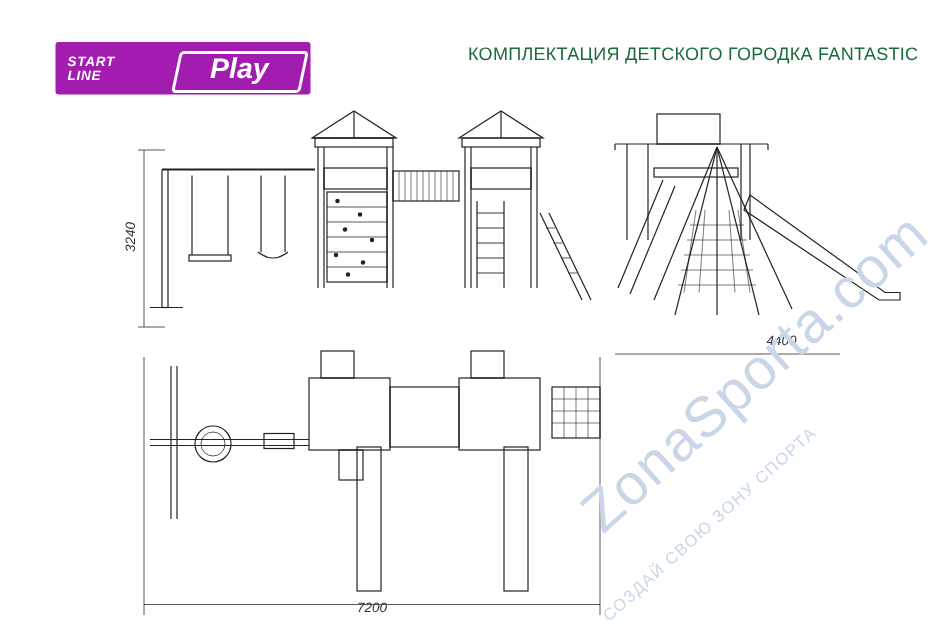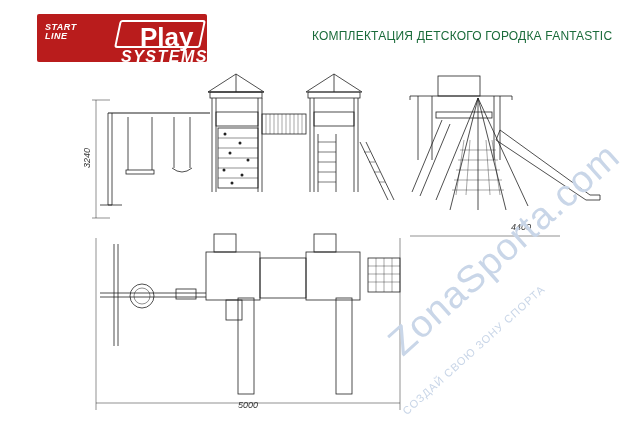--- a/index.html
+++ b/index.html
@@ -1,20 +1,20 @@
 <!DOCTYPE html>
 <html><head>
 <meta charset="utf-8">
 <style>
   html,body{margin:0;padding:0;background:#fff;}
   body{width:631px;height:422px;position:relative;overflow:hidden;font-family:"Liberation Sans",sans-serif;}
-  .logo{position:absolute;left:37px;top:14px;width:170px;height:48px;background:#b91c1c;border-radius:2px;}
+  .logo{position:absolute;left:37px;top:28px;width:170px;height:35px;background:#a21caf;border-radius:2px;}
   .logo .sl{position:absolute;left:8px;top:9px;color:#fff;font-style:italic;font-weight:bold;font-size:9px;line-height:9px;letter-spacing:0.5px;}
   .logo .play-box{position:absolute;left:80px;top:6px;width:82px;height:24px;border:2px solid #fff;border-radius:3px;transform:skewX(-12deg);}
-  .logo .play{position:absolute;left:103px;top:8px;color:#fff;font-weight:bold;font-size:26px;}
+  .logo .play{position:absolute;left:103px;top:8px;color:#fff;font-style:italic;font-weight:bold;font-size:19px;}
   .logo .sys{position:absolute;left:84px;top:34px;color:#fff;font-style:italic;font-weight:bold;font-size:16px;letter-spacing:1.5px;}
   .title{position:absolute;left:312px;top:29px;color:#1a6b3a;font-size:12px;letter-spacing:0.2px;white-space:nowrap;}
   svg.draw{position:absolute;left:0;top:0;}
   .dim{position:absolute;font-size:9px;color:#333;font-style:italic;}
   .dim-v{transform:rotate(-90deg);transform-origin:left top;}
   .wm{position:absolute;left:380px;top:222px;width:260px;height:200px;pointer-events:none;}
   .wm .big{position:absolute;left:0;top:110px;transform:rotate(-42deg);transform-origin:left top;font-size:38px;color:#c9d6e8;font-weight:normal;white-space:nowrap;letter-spacing:1px;}
   .wm .small{position:absolute;left:20px;top:186px;transform:rotate(-42deg);transform-origin:left top;font-size:11px;color:#c9d6e8;white-space:nowrap;letter-spacing:1px;}
 </style>
 </head>
@@ -189,18 +189,18 @@
         <line x1="384" y1="258" x2="384" y2="292"></line>
       <line x1="392" y1="258" x2="392" y2="292"></line>
     </g>
   </g>
 
   <line x1="410" y1="236" x2="560" y2="236" stroke-width="0.5"></line>
 </svg>
 
 <div class="dim dim-v" style="left:82px;top:168px;">3240</div>
 <div class="dim" style="left:492px;top:222px;margin-left:19px;">4400</div>
-<div class="dim" style="left:238px;top:400px;">5000</div>
+<div class="dim" style="left:238px;top:400px;">7200</div>
 
 <div class="wm">
   <div class="big">ZonaSporta.com</div>
   <div class="small">СОЗДАЙ СВОЮ ЗОНУ СПОРТА</div>
 </div>
 
 </body></html>

